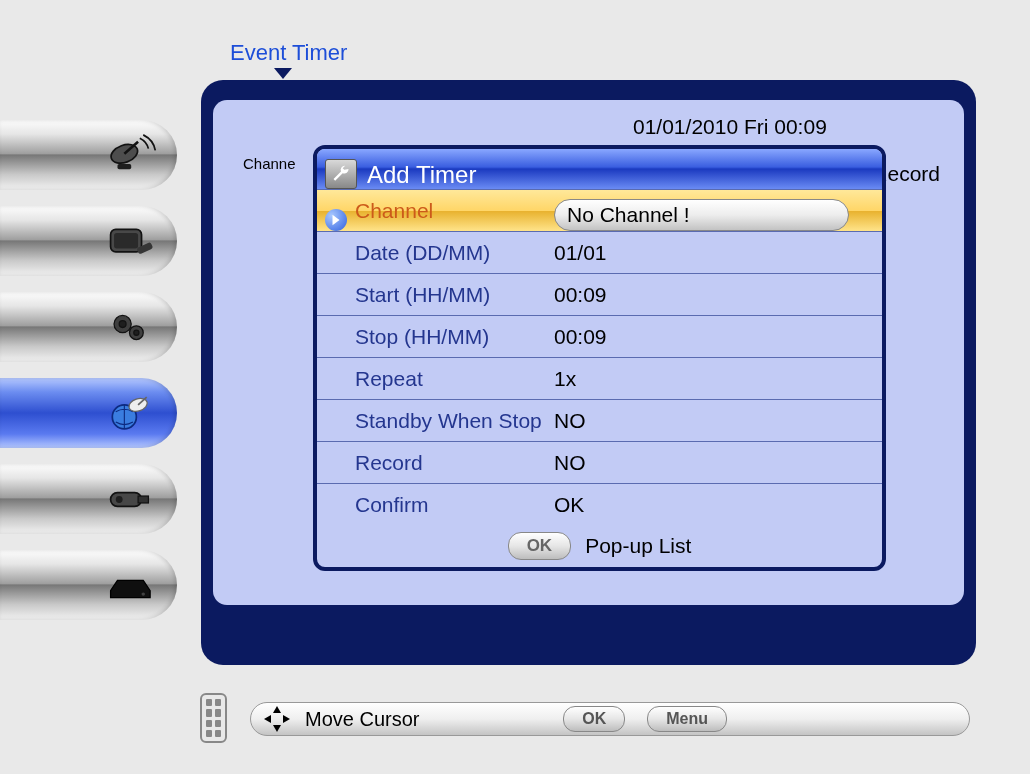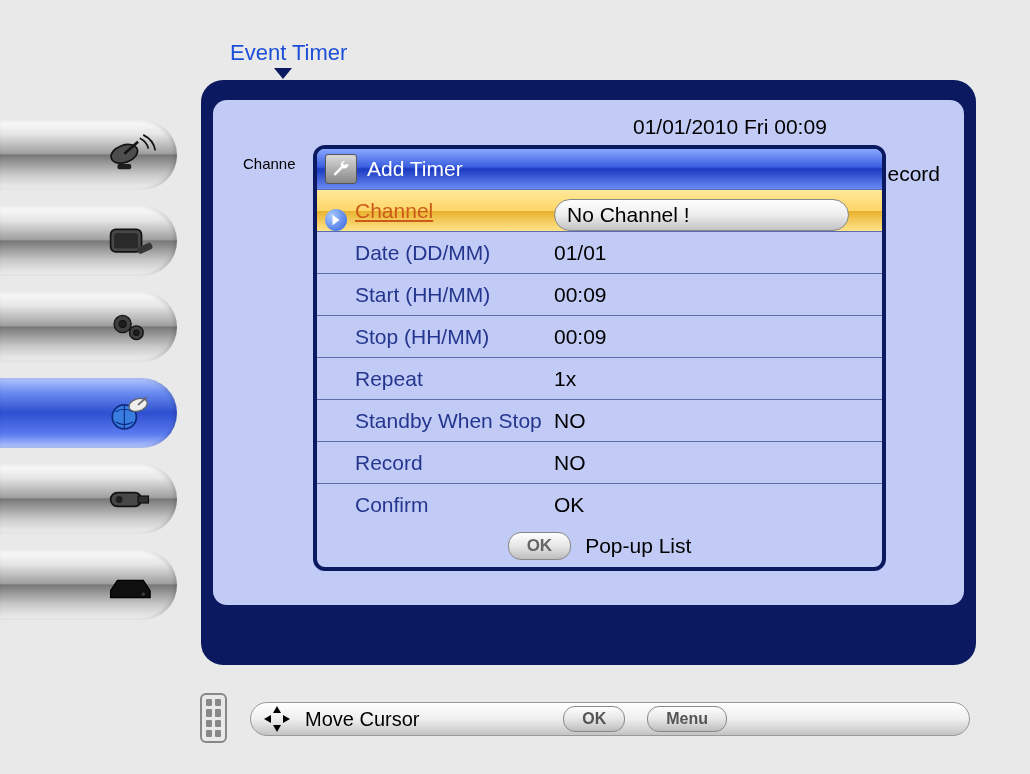--- a/index.html
+++ b/index.html
@@ -112,24 +112,24 @@
     width: 565px;
     border: 4px solid #0b1a60;
     border-radius: 12px;
     overflow: hidden;
     background: #c2cbf5;
   }
   .dialog-header {
     height: 40px;
     background: linear-gradient(to bottom, #89a7ff 0%, #3a5ee0 45%, #1b3ac0 50%, #6a8bf4 100%);
     display: flex;
-    align-items: center;
+    align-items: flex-end;
     padding-left: 8px;
     color: #fff;
-    font-size: 21px;
+    font-size: 24px;
   }
   .dialog-header .wrench-box {
     width: 30px;
     height: 28px;
     background: linear-gradient(to bottom, #d9d9d9, #888);
     border: 1px solid #555;
     border-radius: 3px;
     margin-right: 10px;
     display: flex;
     align-items: center;
@@ -150,21 +150,21 @@
     position: relative;
   }
   .field-value {
     flex: 1;
     color: #000;
     padding-left: 4px;
   }
   .field-row.selected {
     background: linear-gradient(to bottom, #ffe89a 0%, #ffd668 50%, #e8b12d 51%, #ffe48a 100%);
   }
-  .field-row.selected .field-label { color: #cc5a1a; text-decoration: underline; }
+  .field-row.selected .field-label { color: #cc5a1a; }
   .field-row.selected .arrow-icon {
     position: absolute;
     left: 8px;
     top: 10px;
     width: 22px;
     height: 22px;
     border-radius: 50%;
     background: radial-gradient(circle at 30% 30%, #a8c8ff, #2f60e0);
     display: flex;
     align-items: center;

